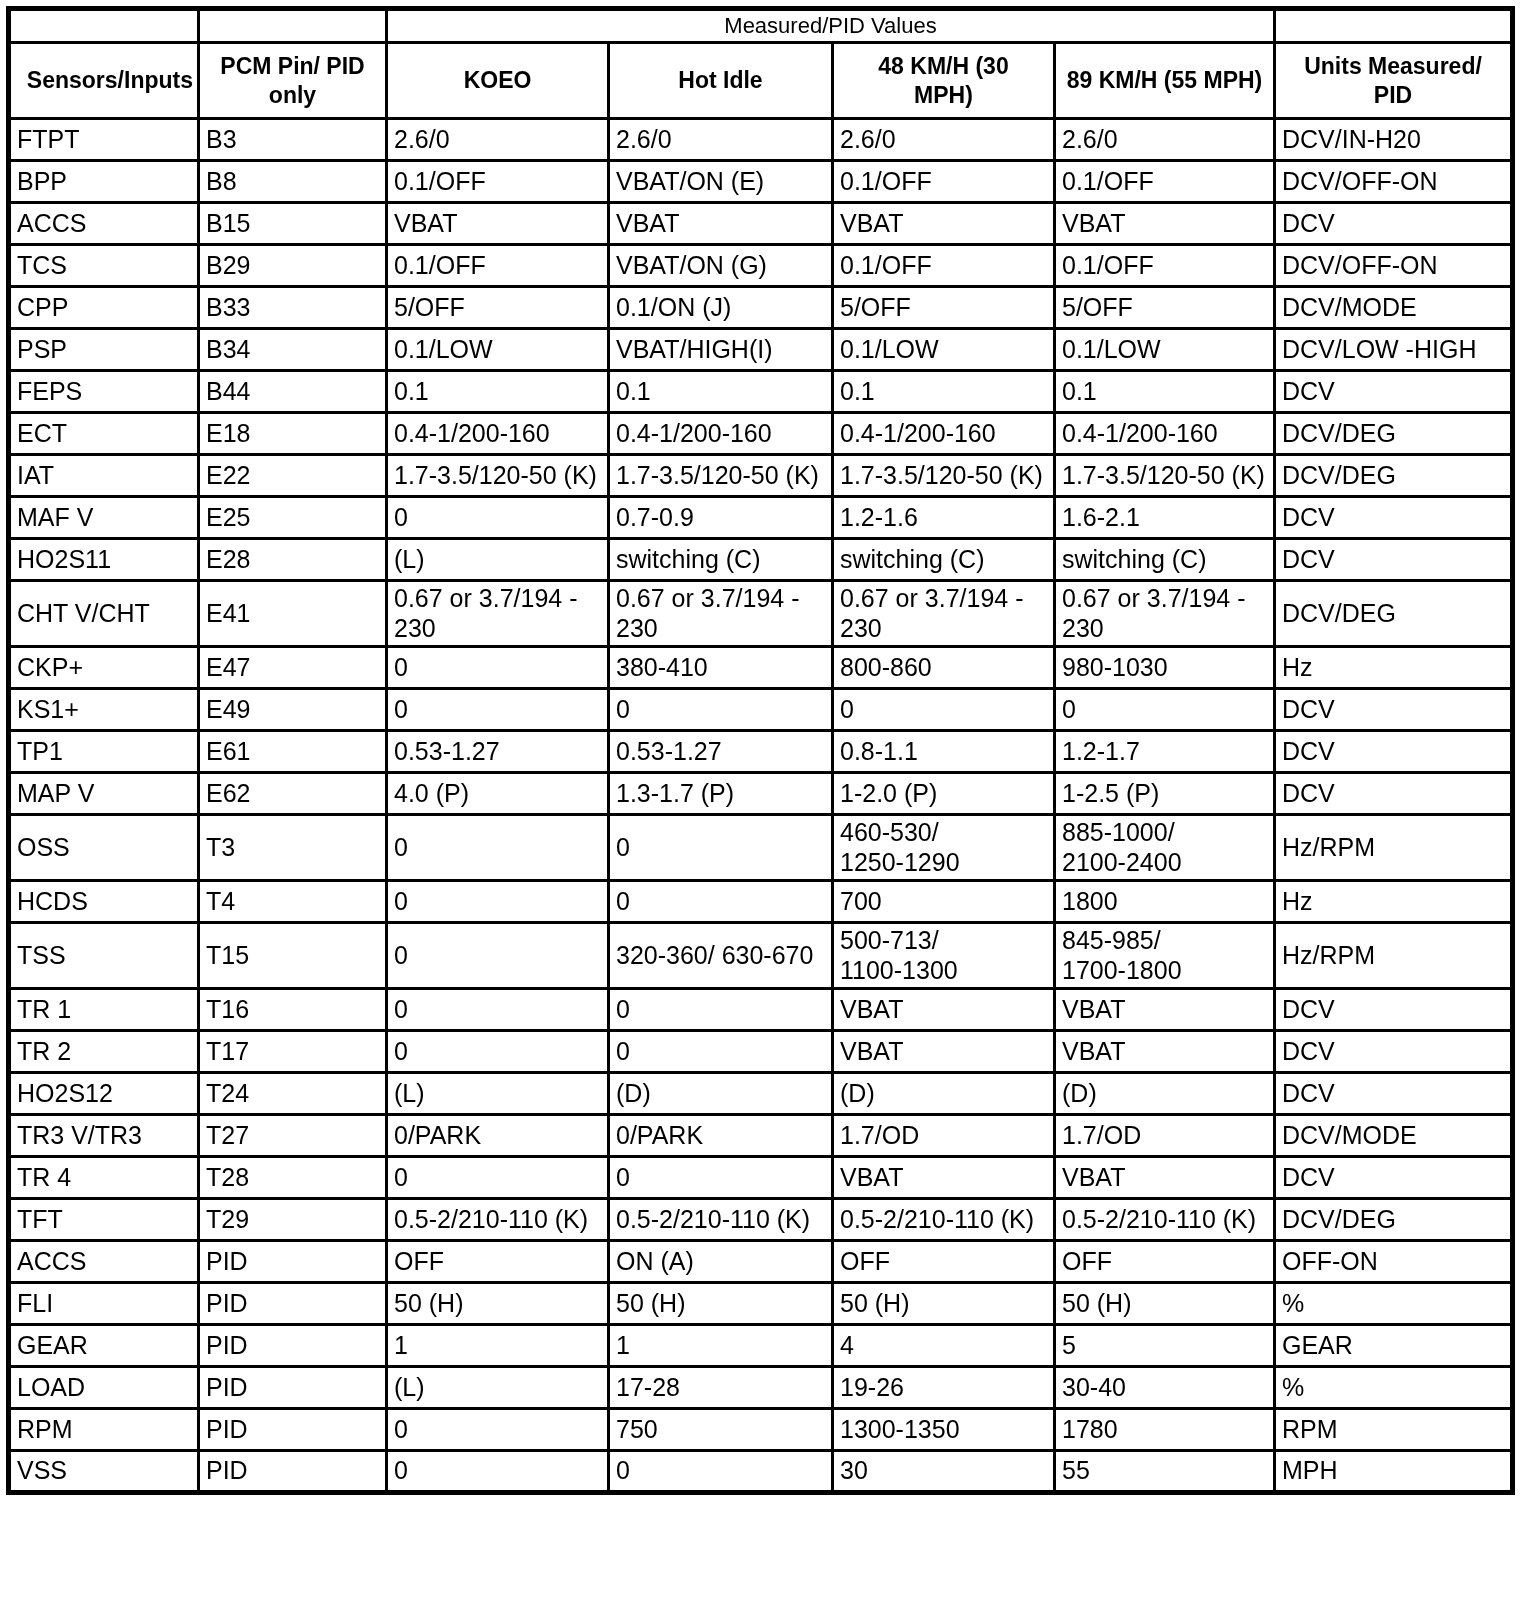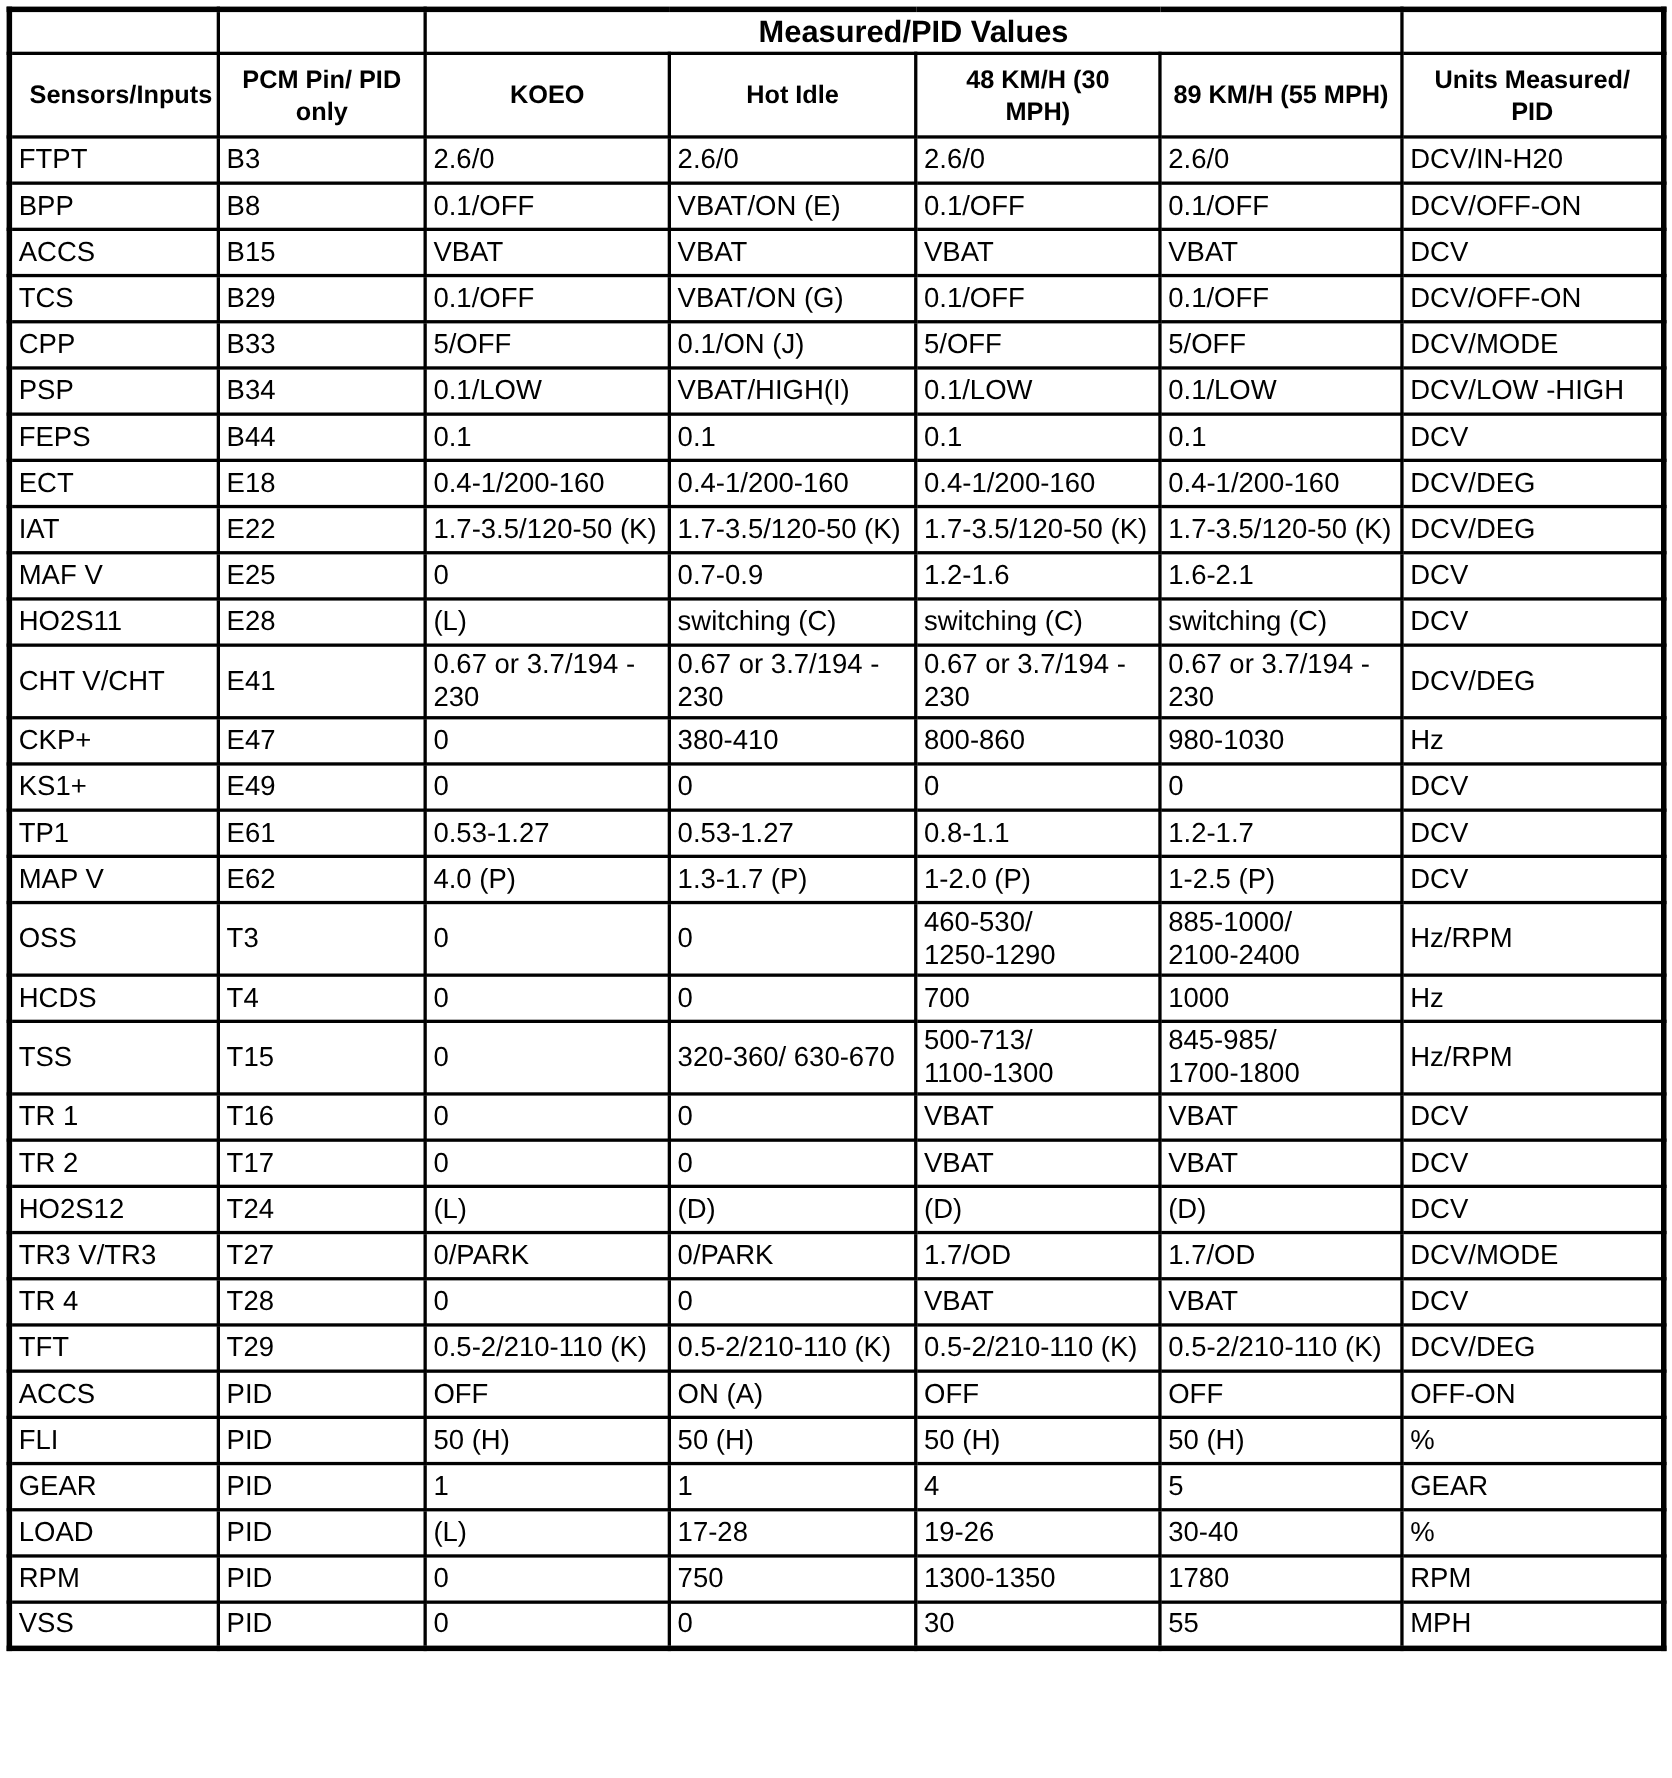--- a/index.html
+++ b/index.html
@@ -29,22 +29,22 @@
   table.spec-table td {
     border: 3px solid #000;
     box-sizing: border-box;
     white-space: pre-line;
     overflow: hidden;
     vertical-align: middle;
   }
   
   tr.span-row th {
     height: 34px;
-    font-size: 28px;
-    font-weight: 700;
+    font-size: 22px;
+    font-weight: 400;
     text-align: center;
     padding: 2px 4px;
   }
   
   tr.col-head-row th {
     height: 76px;
     font-size: 23px;
     font-weight: 700;
     text-align: center;
     padding: 2px 4px;
@@ -256,21 +256,21 @@
           <td>885-1000/
 2100-2400</td>
           <td>Hz/RPM</td>
         </tr>
         <tr>
           <td>HCDS</td>
           <td>T4</td>
           <td>0</td>
           <td>0</td>
           <td>700</td>
-          <td>1000</td>
+          <td>1800</td>
           <td>Hz</td>
         </tr>
         <tr>
           <td>TSS</td>
           <td>T15</td>
           <td>0</td>
           <td>320-360/ 630-670</td>
           <td>500-713/
 1100-1300</td>
           <td>845-985/

